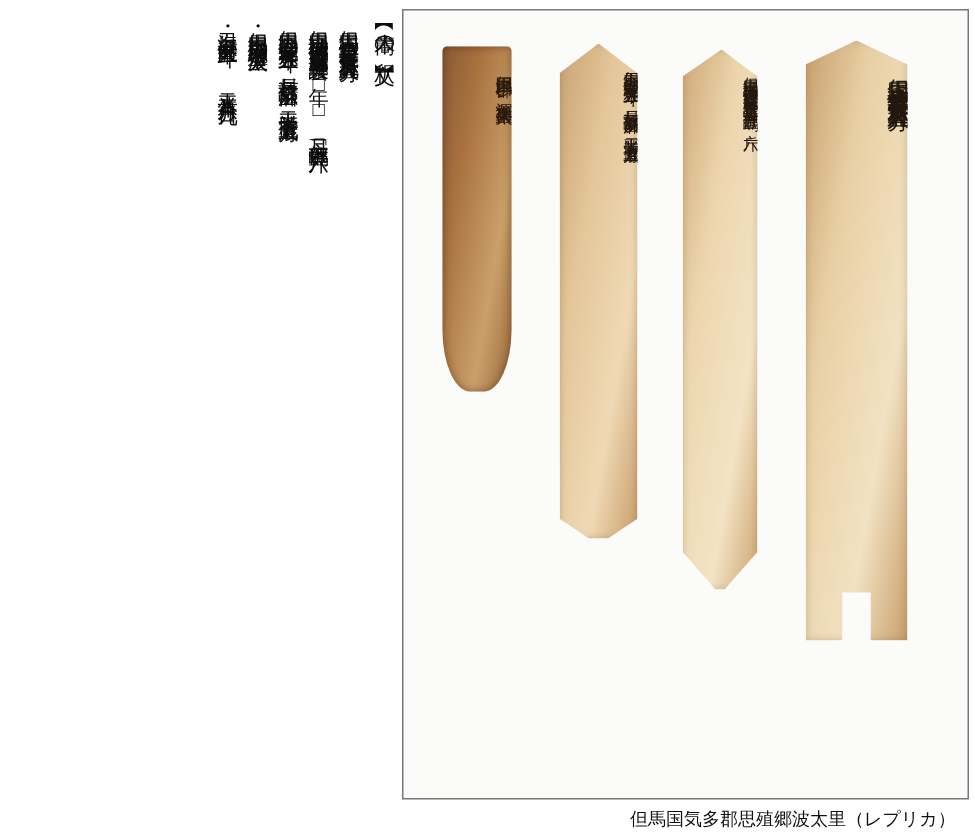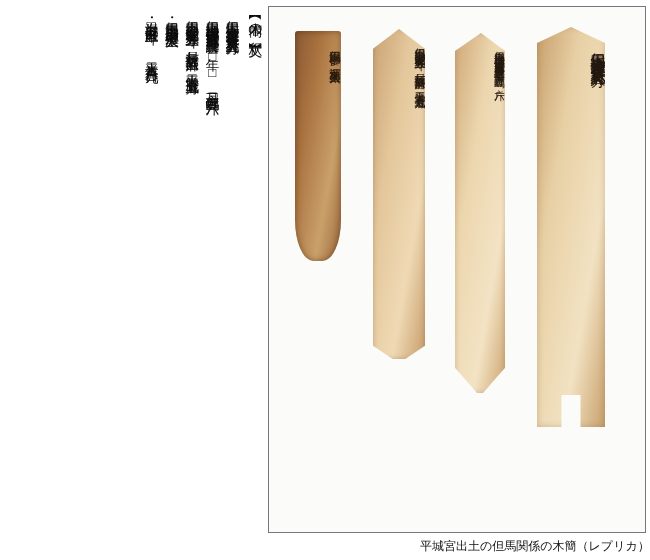--- a/index.html
+++ b/index.html
@@ -162,21 +162,21 @@
     <div class="ink">但馬国城埼郡那佐郷官府臘雲龍神護景雲二年二月二方部豊嶋　六斤</div>
   </div>
 
   <div class="tablet" id="tablet-4">
     <div class="body"></div>
     <div class="ink">但馬国衛士車持足月養銭・六百文・府直死人分</div>
   </div>
 
 </div>
 
-<div id="photo-caption">平城宮出土の但馬関係の木簡（レプリカ）</div>
+<div id="photo-caption">但馬国気多郡思殖郷波太里（レプリカ）</div>
 
 <div id="text-panel">
 
   <div class="vline" id="heading">【木簡の釈文】</div>
 
   <div class="vline" id="line-1">但馬国衛士車持足月養銭六百文府直死人分</div>
 
   <div class="vline" id="line-2">但馬国城埼郡那佐郷官府臘雲龍神護景雲□年□□月二方部豊嶋「六斤」</div>
 
   <div class="vline" id="line-3">但馬国養父郡老左郷赤米五斗　村長語部広麻呂　天平勝宝七歳五月</div>

